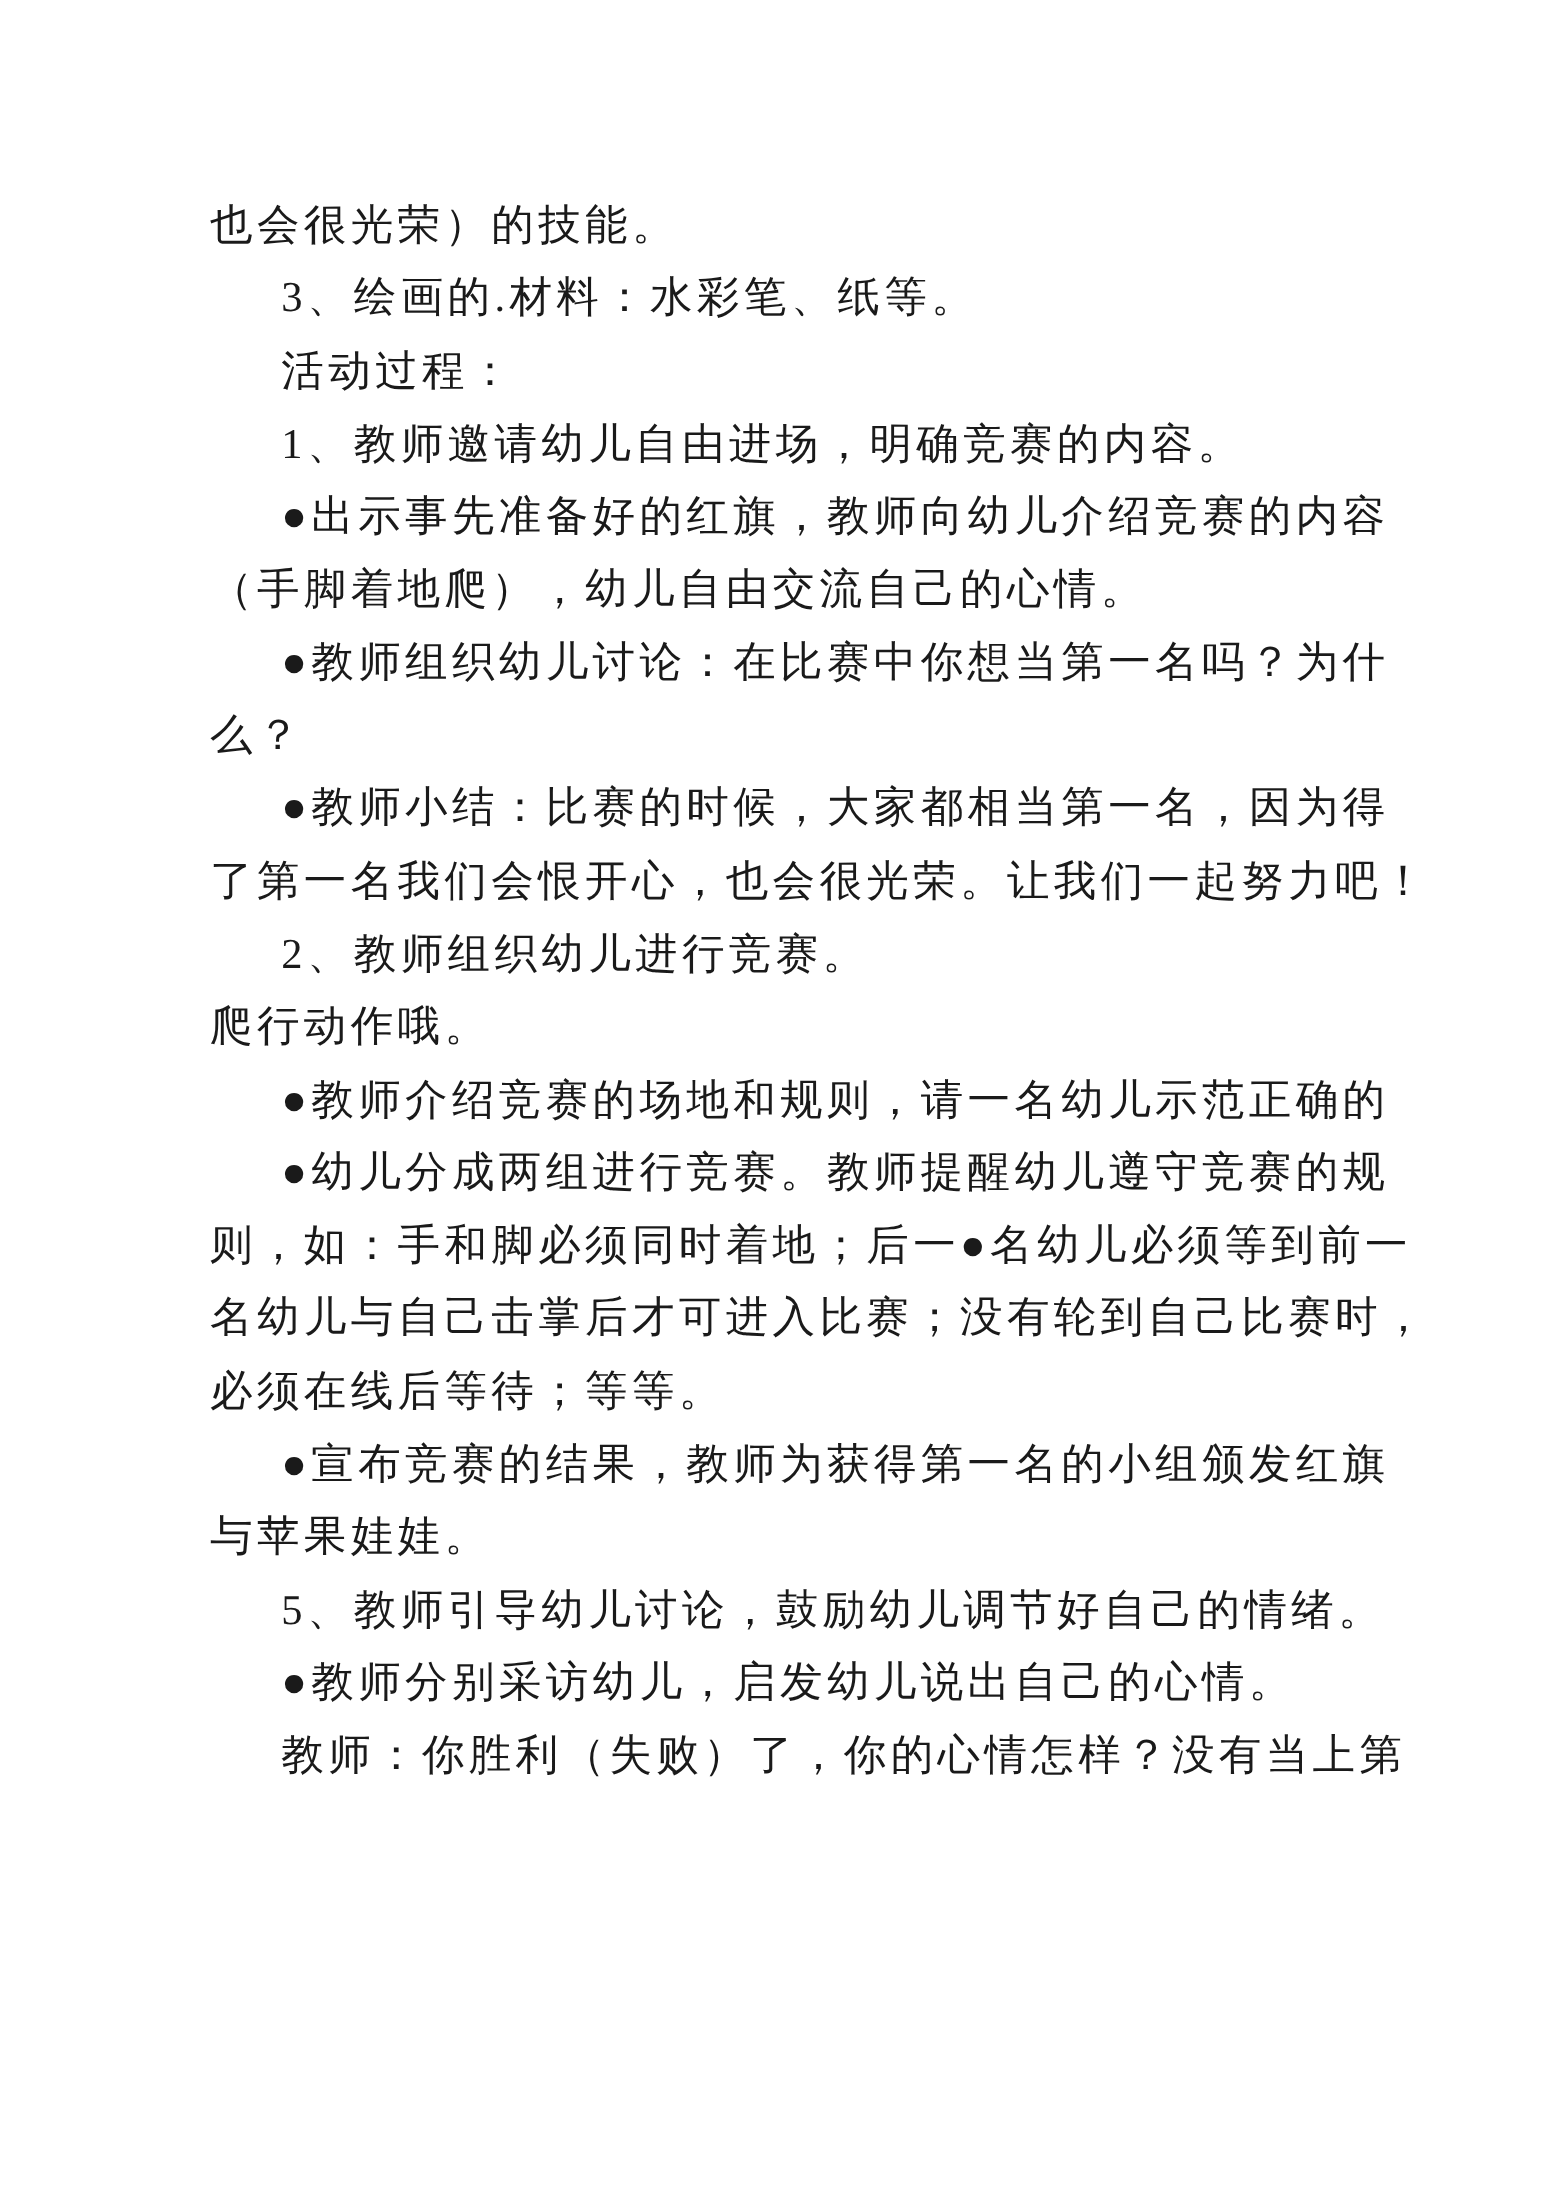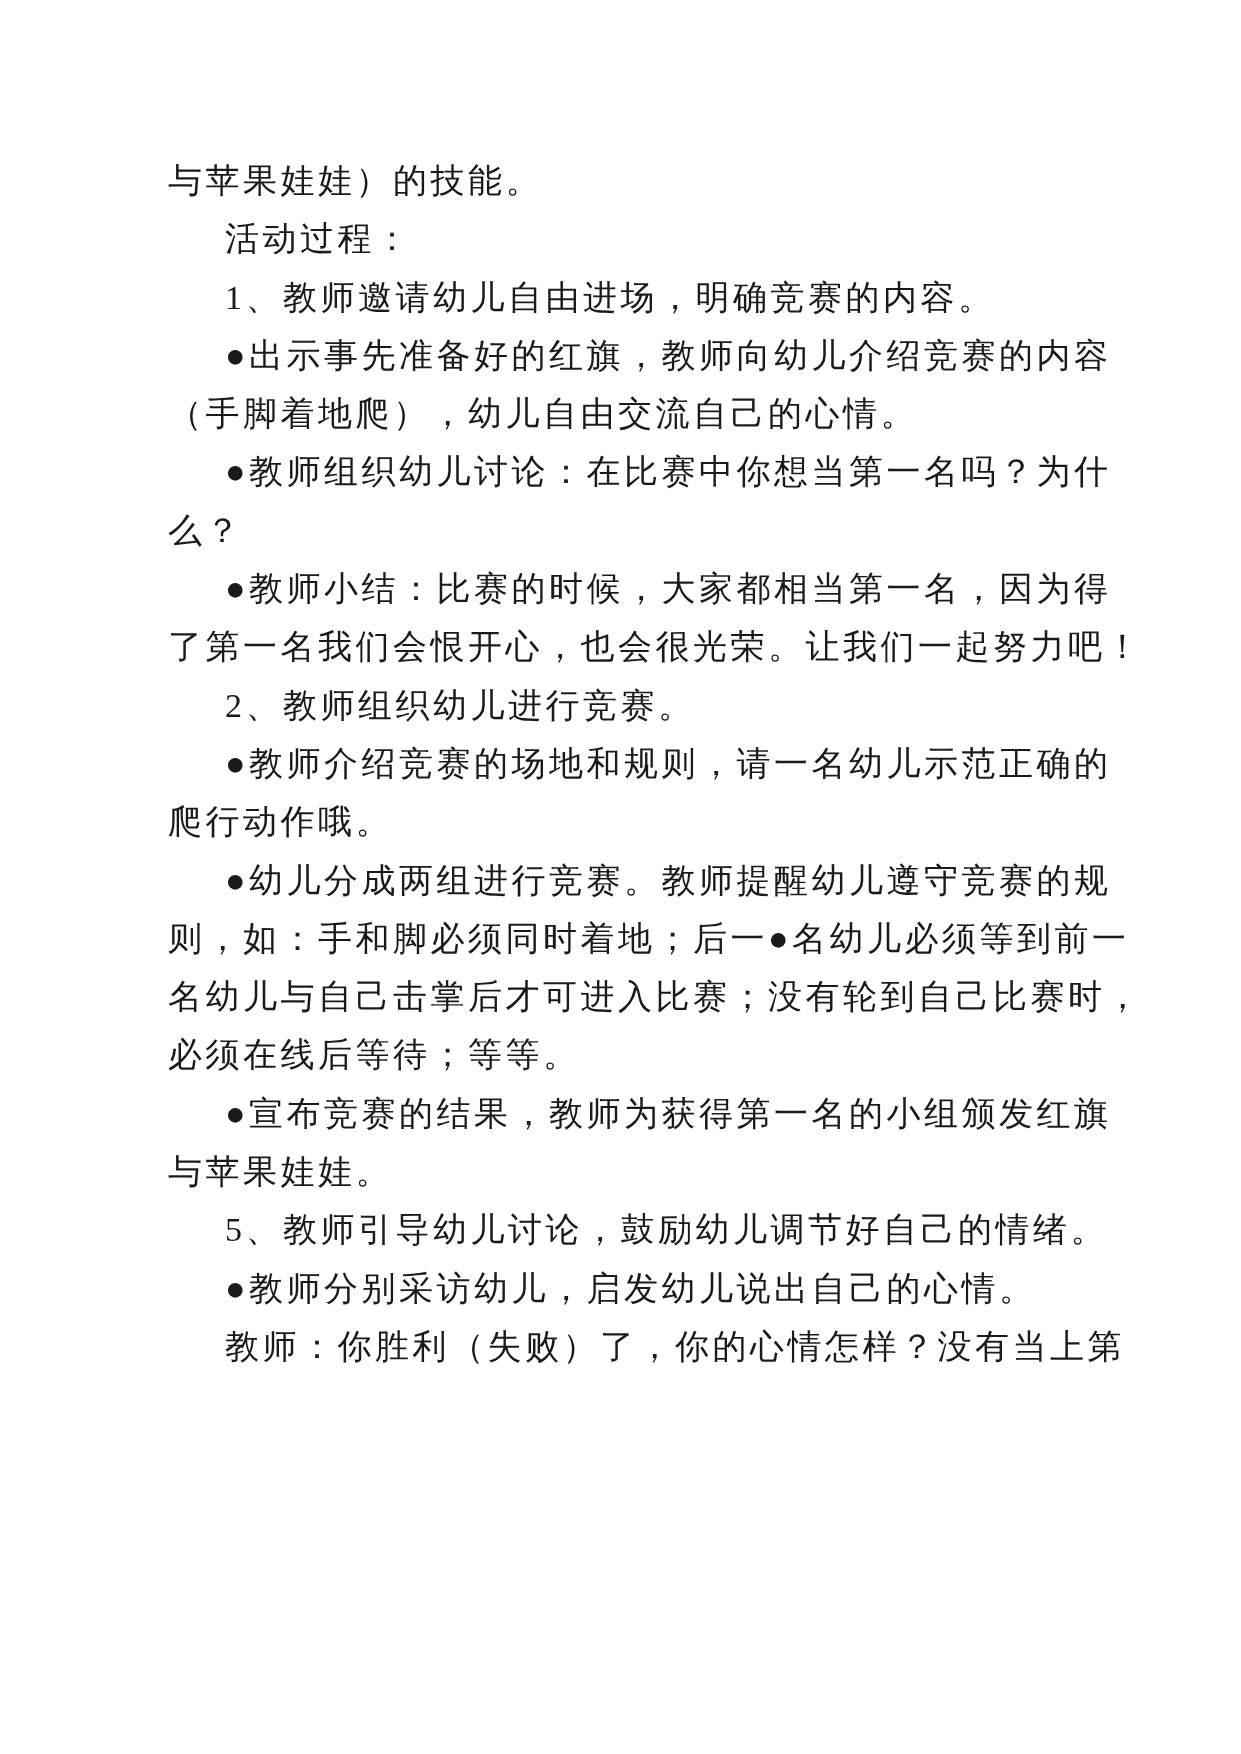--- a/index.html
+++ b/index.html
@@ -30,32 +30,33 @@
   }
   .line.indent {
     padding-left: 57px;
   }
 </style>
 </head>
 <body>
 
 <div class="page">
   <div class="text-block" id="lines-container">
-      <div class="line">与苹果娃娃）的技能。</div>
+      <div class="line">也会很光荣）的技能。</div>
+      <div class="line indent">3、绘画的.材料：水彩笔、纸等。</div>
       <div class="line indent">活动过程：</div>
       <div class="line indent">1、教师邀请幼儿自由进场，明确竞赛的内容。</div>
       <div class="line indent">●出示事先准备好的红旗，教师向幼儿介绍竞赛的内容</div>
       <div class="line">（手脚着地爬），幼儿自由交流自己的心情。</div>
       <div class="line indent">●教师组织幼儿讨论：在比赛中你想当第一名吗？为什</div>
       <div class="line">么？</div>
       <div class="line indent">●教师小结：比赛的时候，大家都相当第一名，因为得</div>
       <div class="line">了第一名我们会恨开心，也会很光荣。让我们一起努力吧！</div>
       <div class="line indent">2、教师组织幼儿进行竞赛。</div>
+      <div class="line">爬行动作哦。</div>
       <div class="line indent">●教师介绍竞赛的场地和规则，请一名幼儿示范正确的</div>
-      <div class="line">爬行动作哦。</div>
       <div class="line indent">●幼儿分成两组进行竞赛。教师提醒幼儿遵守竞赛的规</div>
       <div class="line">则，如：手和脚必须同时着地；后一●名幼儿必须等到前一</div>
       <div class="line">名幼儿与自己击掌后才可进入比赛；没有轮到自己比赛时，</div>
       <div class="line">必须在线后等待；等等。</div>
       <div class="line indent">●宣布竞赛的结果，教师为获得第一名的小组颁发红旗</div>
       <div class="line">与苹果娃娃。</div>
       <div class="line indent">5、教师引导幼儿讨论，鼓励幼儿调节好自己的情绪。</div>
       <div class="line indent">●教师分别采访幼儿，启发幼儿说出自己的心情。</div>
       <div class="line indent">教师：你胜利（失败）了，你的心情怎样？没有当上第</div>
     </div>

